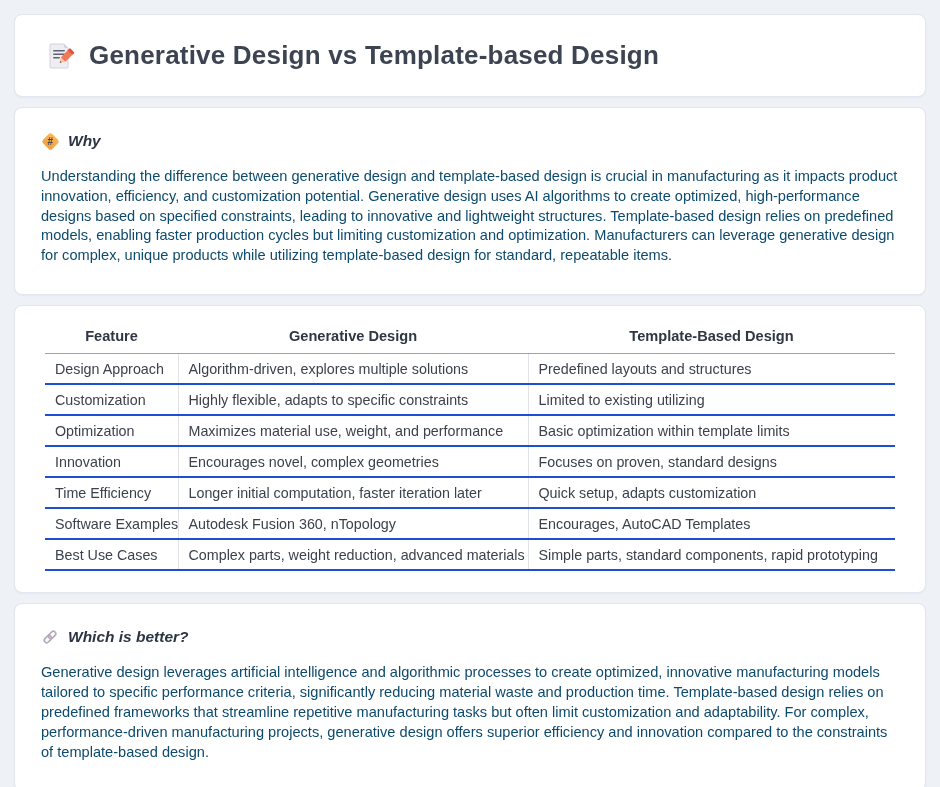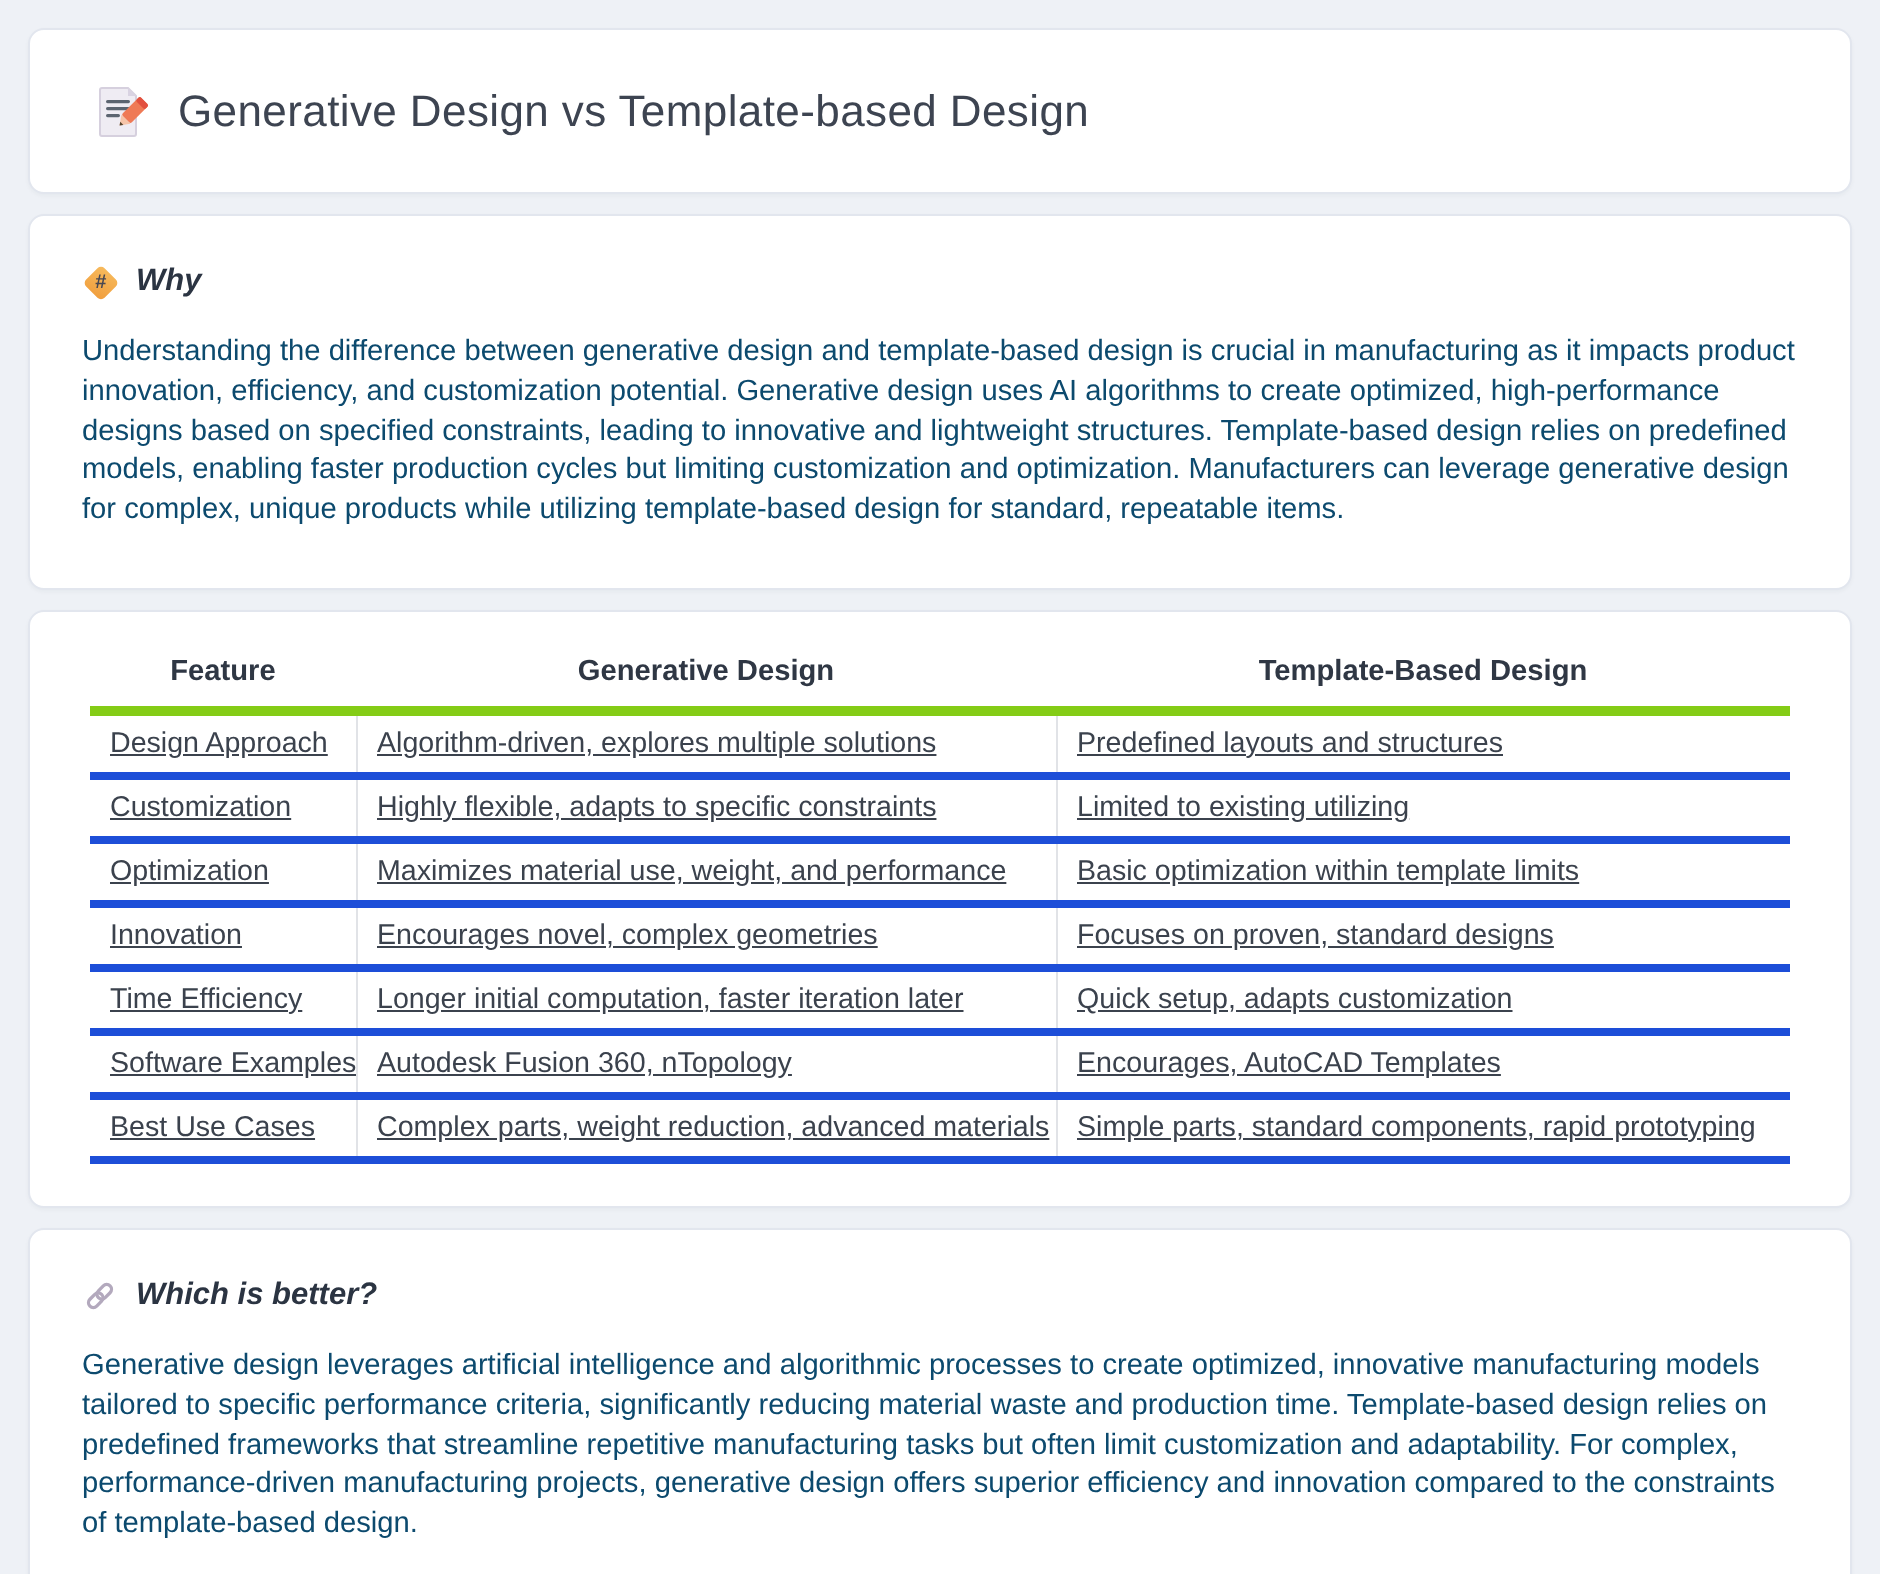--- a/index.html
+++ b/index.html
@@ -21,22 +21,22 @@
   
   .header-card {
     height: 83px;
     display: flex;
     align-items: center;
     padding: 0 30px;
   }
   .doc-icon { width: 30px; height: 30px; flex: 0 0 auto; }
   .page-title {
     margin-left: 14px;
-    font-size: 22px;
-    font-weight: 400;
+    font-size: 26px;
+    font-weight: 700;
     color: #3d4451;
     letter-spacing: 0.2px;
   }
   
   .section-card { padding: 24px 26px 28px 26px; }
   .section-heading {
     display: flex;
     align-items: center;
     gap: 9px;
   }
@@ -86,29 +86,28 @@
     color: #3b424d;
   }
   table.compare col.c1 { width: 133px; }
   table.compare col.c2 { width: 350px; }
   table.compare th {
     font-size: 14.6px;
     font-weight: 700;
     color: #2f3744;
     text-align: center;
     padding: 5px 8px 9px 8px;
-    border-bottom: 5px solid #84cc16;
+    border-bottom: 1px solid #84cc16;
   }
   table.compare td {
     padding: 6px 10px;
     height: 31px;
-    border-bottom: 4px solid #1d4ed8;
+    border-bottom: 2px solid #1d4ed8;
     overflow: hidden;
     white-space: nowrap;
-    text-decoration: underline;
   }
   table.compare td + td { border-left: 1px solid #e1e3e7; }
 </style>
 </head>
 <body>
 
 <div class="page">
 
   <section class="card header-card">
     <span class="doc-icon">

